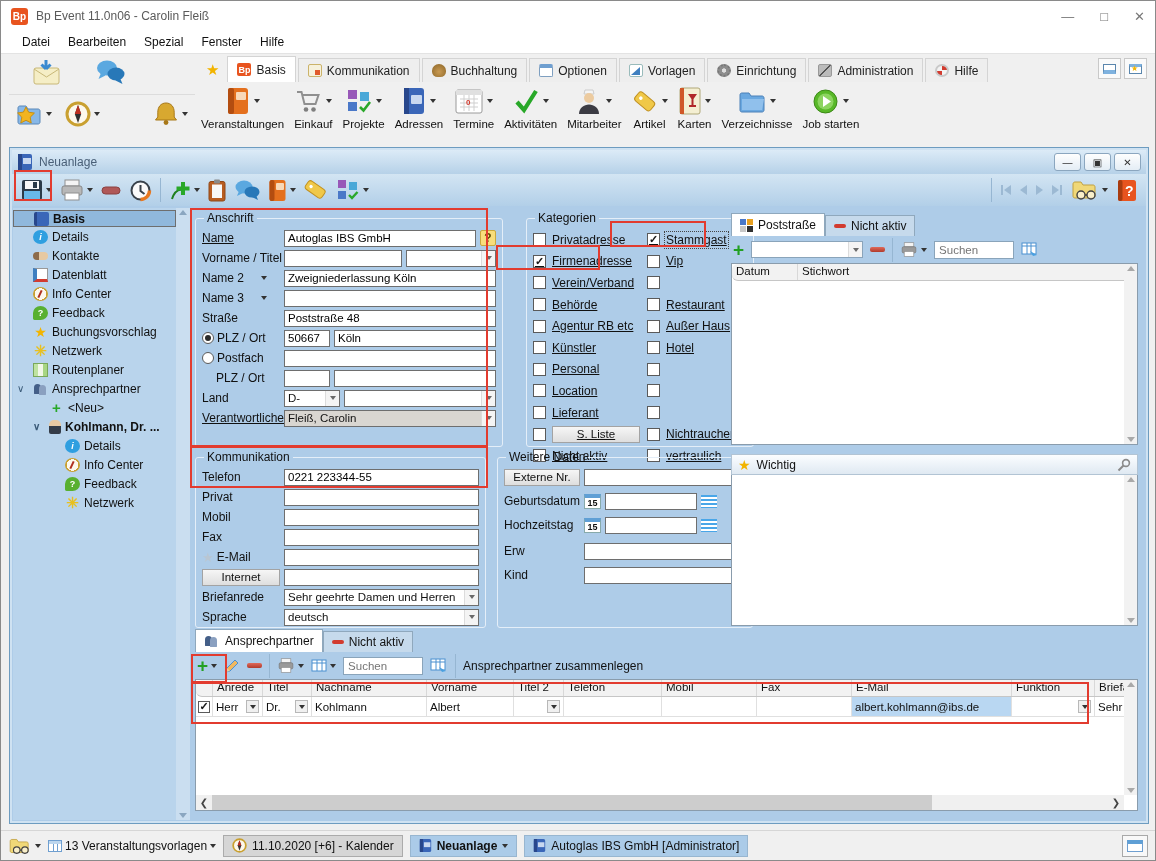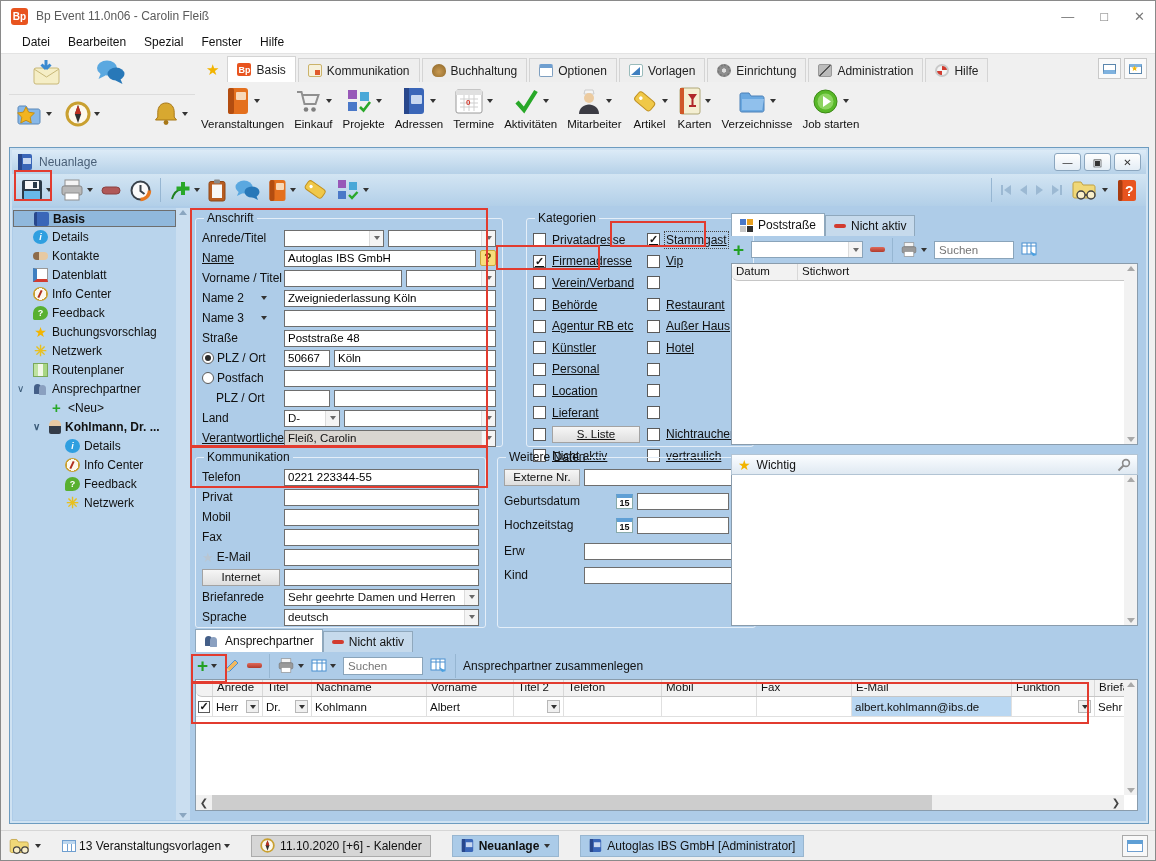--- a/index.html
+++ b/index.html
@@ -108,21 +108,21 @@
   .sel .sbtn .dd{border-top-color:#6a6a6a;}
   .sel.gray{background:#d9d6d1;}
   .gbtn{height:17px;background:linear-gradient(#f6f6f6,#dedede);border:1px solid #a3a3a3;font-size:11.5px;display:inline-flex;align-items:center;justify-content:center;padding:0 6px;white-space:nowrap;}
   .radio{width:12px;height:12px;border:1px solid #5a5a5a;border-radius:50%;background:#fff;display:inline-block;position:relative;flex:none;}
   .radio.on:after{content:"";position:absolute;left:2px;top:2px;right:2px;bottom:2px;background:#2b2b2b;border-radius:50%;}
   .cb{width:13px;height:13px;border:1px solid #5a5a5a;background:#fff;display:inline-flex;align-items:center;justify-content:center;font-size:11px;flex:none;color:#1a1a1a;}
   .cb.on:after{content:"✓";font-weight:bold;}
   .krow{display:flex;align-items:center;gap:6px;height:21.6px;text-decoration:underline;}
   .focus-dotted{outline:1px dotted #444;outline-offset:1px;}
   .helpbtn{width:16px;height:16px;background:#f8dd7c;border:1px solid #caa83e;color:#5a4a00;font-weight:bold;display:inline-flex;align-items:center;justify-content:center;border-radius:2px;flex:none;}
-  .cal15{width:17px;height:15px;background:#fff;border:1px solid #8aa;border-top:4px solid #5f9fd5;font-size:9px;display:inline-flex;align-items:center;justify-content:center;font-weight:bold;flex:none;margin-left:32px;}
+  .cal15{width:17px;height:15px;background:#fff;border:1px solid #8aa;border-top:4px solid #5f9fd5;font-size:9px;display:inline-flex;align-items:center;justify-content:center;font-weight:bold;flex:none;}
   .bluelines{width:16px;height:13px;background:repeating-linear-gradient(#49a6e8 0 2px,#fff 2px 4px);flex:none;}
   
   .ptabs{display:flex;align-items:flex-end;height:23px;}
   .ptab{display:flex;align-items:center;gap:5px;height:21px;padding:0 8px;border:1px solid #8fa8bd;border-bottom:none;background:#c6daEc;white-space:nowrap;}
   .ptab.active{background:#fff;height:23px;font-weight:normal;}
   .redminus{width:12px;height:4px;background:#d23b2f;border-radius:2px;flex:none;}
   .sq-icon{width:13px;height:13px;position:relative;flex:none;}
   .sq-icon i{position:absolute;width:6px;height:6px;}
   .ptoolbar{display:flex;align-items:center;gap:7px;height:27px;padding:0 2px;}
   .search{width:80px;height:18px;border:1px solid #8aa4ba;background:#fff;font:11.5px "Liberation Sans",sans-serif;padding:0 4px;color:#333;}
@@ -135,21 +135,21 @@
   .vscroll .scr-arrow.up{border-bottom-color:#a9a9a9;}
   .vscroll .scr-arrow.down{border-top-color:#a9a9a9;}
   .wichtig-head{height:21px;background:linear-gradient(#fbfdff,#dfe9f2);border:1px solid #b2c4d4;display:flex;align-items:center;gap:6px;padding:0 6px;}
   .btr{display:flex;height:20px;background:#fff;font-size:11.5px;}
   .btr>div{border-right:1px solid #e0e0e0;border-bottom:1px solid #e0e0e0;padding:1px 3px;overflow:hidden;white-space:nowrap;display:flex;align-items:center;gap:2px;}
   .cellsel{width:13px;height:13px;background:#f0f0f0;border:1px solid #b8b8b8;display:inline-flex;align-items:center;justify-content:center;margin-left:auto;flex:none;}
   .hscroll{position:absolute;left:0;right:13px;bottom:0;height:15px;background:#f0f0f0;display:flex;align-items:center;}
   .hs-btn{width:16px;height:15px;display:flex;align-items:center;justify-content:center;color:#444;font-size:10px;}
   .hs-thumb{height:15px;background:#cdcdcd;}
   
-  .statusbar{position:absolute;left:0;bottom:0;right:0;height:30px;background:#f0f0f0;border-top:1px solid #d6d6d6;display:flex;align-items:center;gap:21px;padding:0 7px;}
+  .statusbar{position:absolute;left:0;bottom:0;right:0;height:30px;background:#f0f0f0;border-top:1px solid #d6d6d6;display:flex;align-items:center;gap:7px;padding:0 7px;}
   .chip{display:flex;align-items:center;gap:5px;height:22px;padding:0 8px;border:1px solid #98b6d0;background:#abcbe8;white-space:nowrap;}
   .chip.gray{border-color:#ababab;background:#d6d6d6;}
   .sb-grid{width:14px;height:12px;background:#fff;border:1px solid #6f9fd0;background-image:linear-gradient(#bcd6ee 3px,transparent 3px),linear-gradient(90deg,transparent 4px,#6f9fd0 4px,#6f9fd0 5px,transparent 5px,transparent 8px,#6f9fd0 8px,#6f9fd0 9px,transparent 9px);flex:none;}
   .statusbar .right{margin-left:auto;display:flex;align-items:center;}
   .winbox{width:26px;height:22px;border:1px solid #a8a8a8;background:#f8f8f8;display:flex;align-items:center;justify-content:center;}
   .winbox .w{width:16px;height:12px;border:1px solid #6f9fd0;border-top:4px solid #5f9fd5;background:#fff;}
   
   .red{position:absolute;border:2px solid #e23b2f;z-index:60;pointer-events:none;}
 </style>
 </head>
@@ -582,35 +582,20 @@
           </div>
       </div>
       <div class="sb-scroll">
         <span class="scr-arrow up"></span>
         <span class="scr-arrow down"></span>
       </div>
     </div>
 
     <fieldset style="left:185px;top:63px;width:291px;height:236px;">
       <legend>Anschrift</legend>
-      <div class="frow">
-          <span class="flab">Anrede/Titel</span>
-        <div class="sel" style="width:100px">
-            <span class="val"></span>
-            <span class="sbtn">
-              <span class="dd"></span>
-            </span>
-          </div>
-        <div class="sel grow">
-            <span class="val"></span>
-            <span class="sbtn">
-              <span class="dd"></span>
-            </span>
-          </div>
-      </div>
       <div class="frow">
           <span class="flab ul">Name</span>
         <input class="txt grow" value="Autoglas IBS GmbH" style="">
         <span class="helpbtn">?</span>
       </div>
       <div class="frow">
           <span class="flab">Vorname / Titel 2</span>
         <input class="txt" style="width: 118px;">
         <div class="sel grow">
             <span class="val"></span>

